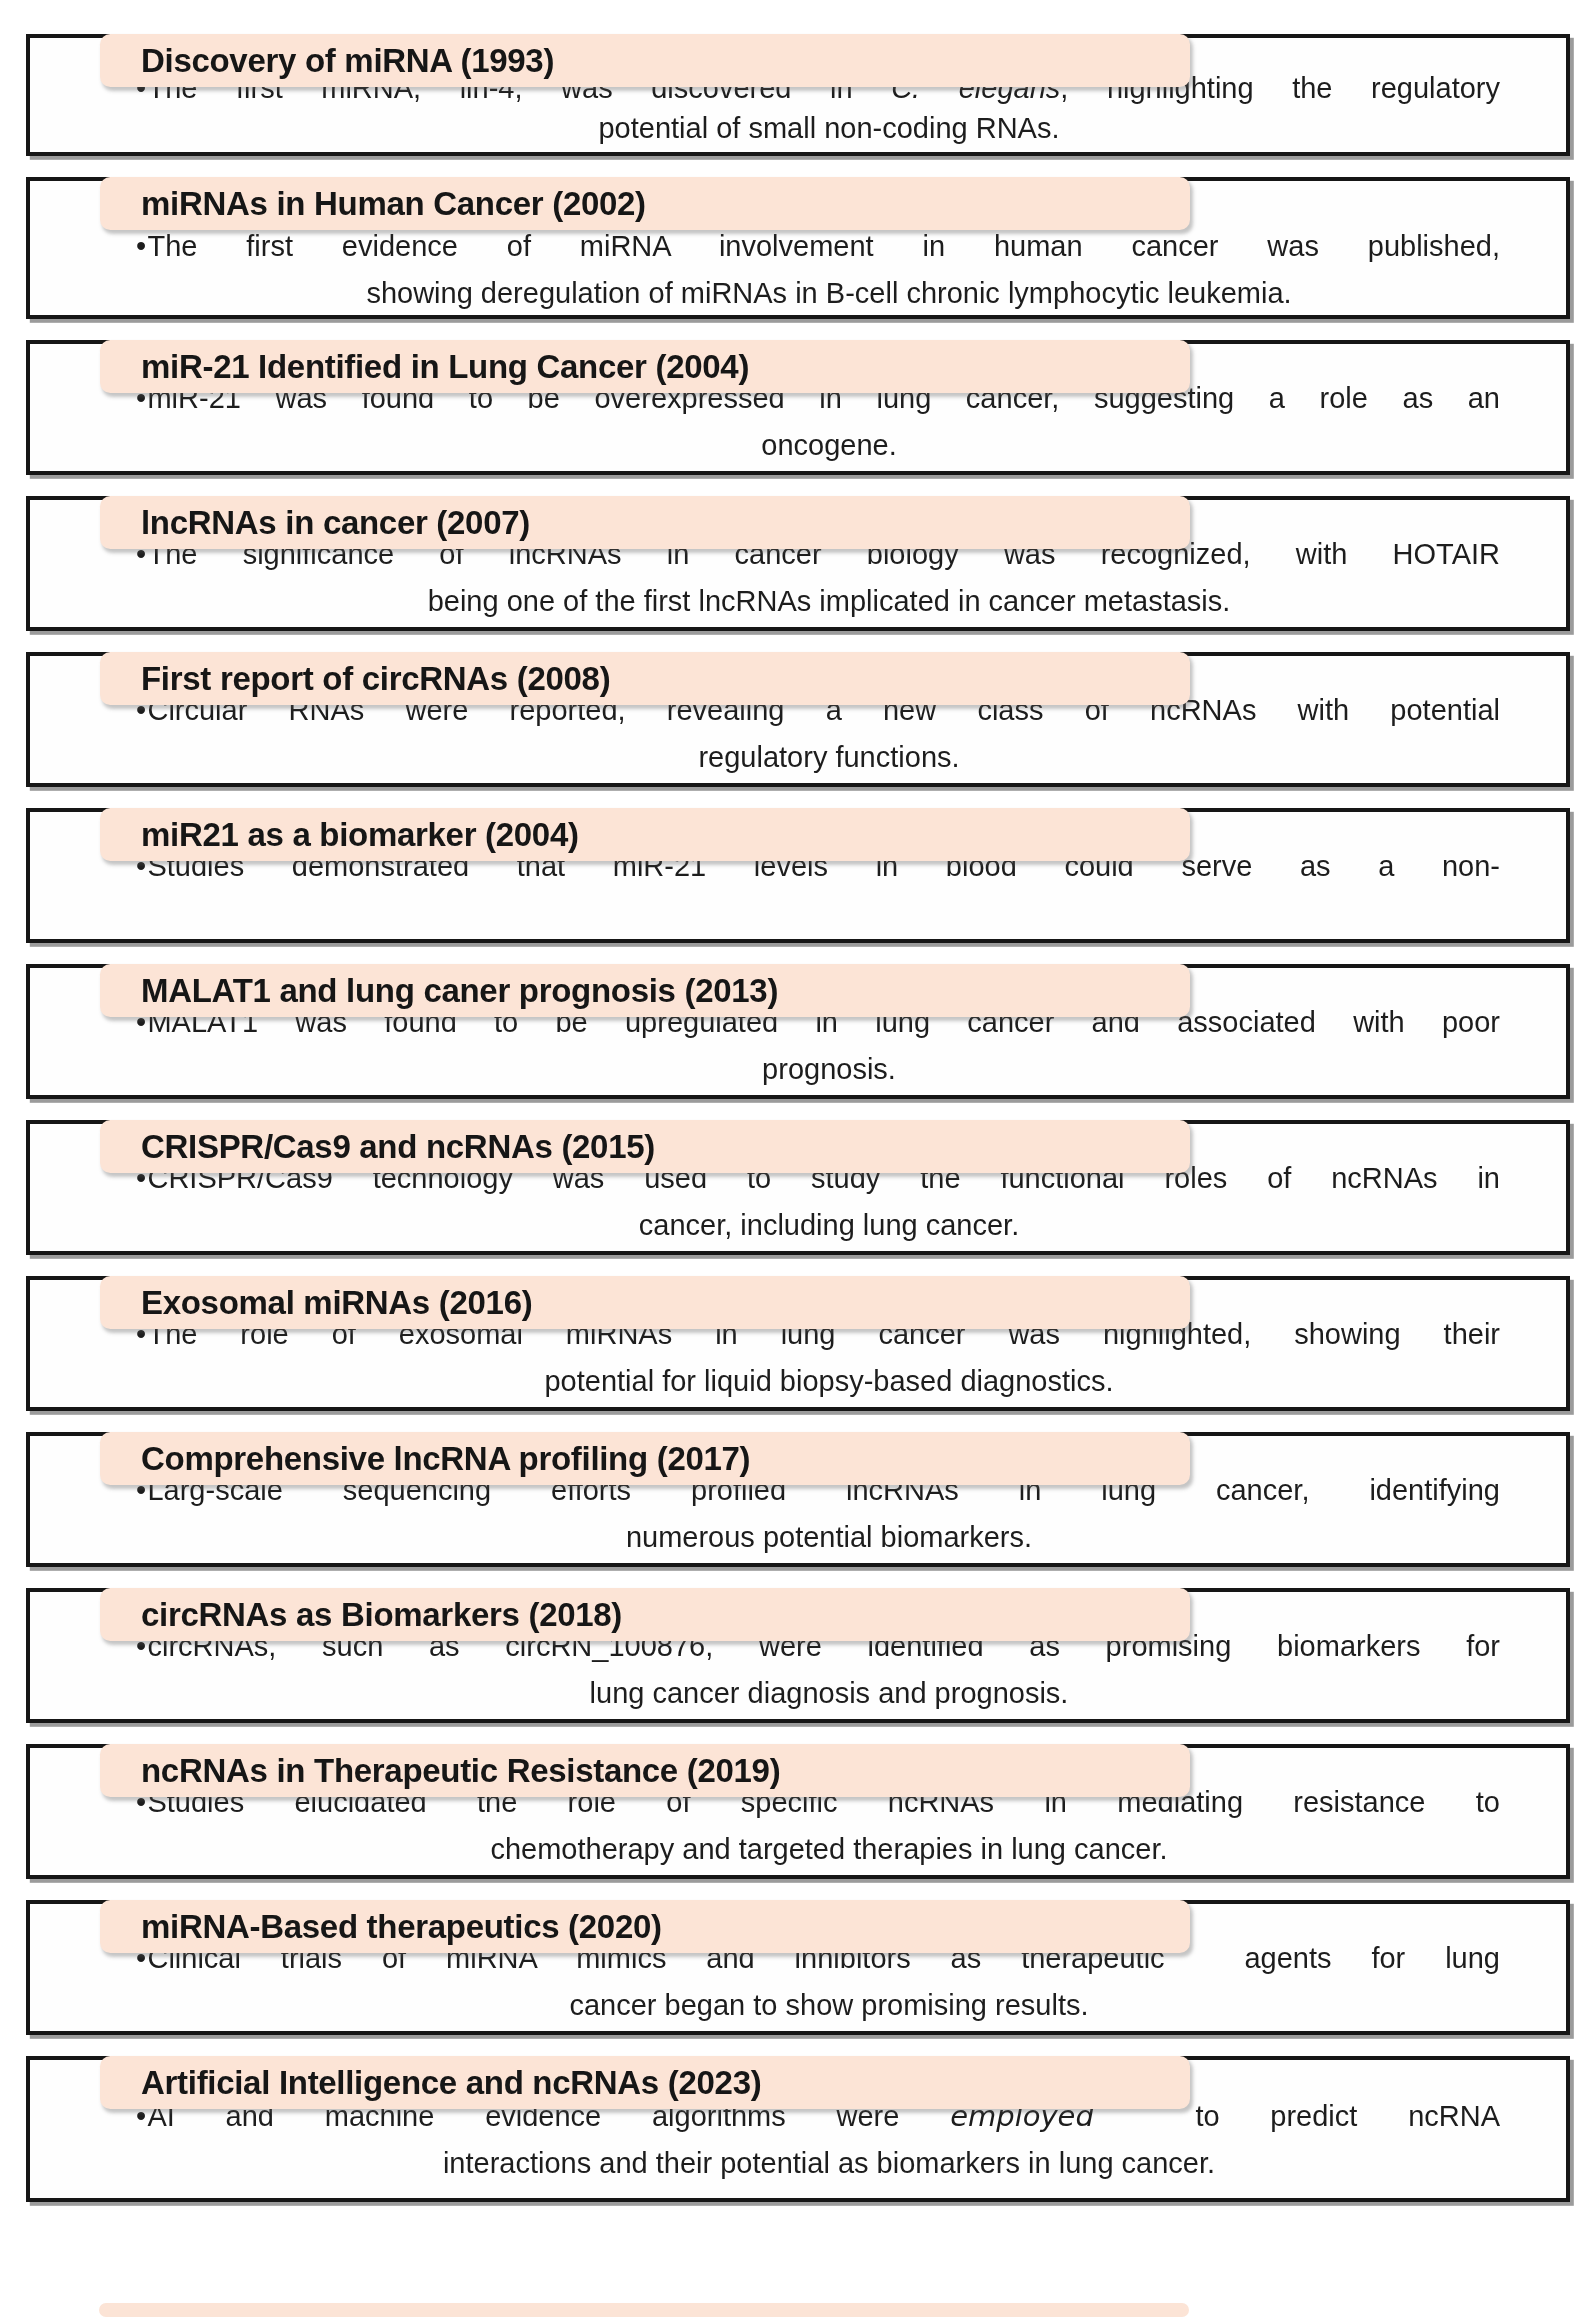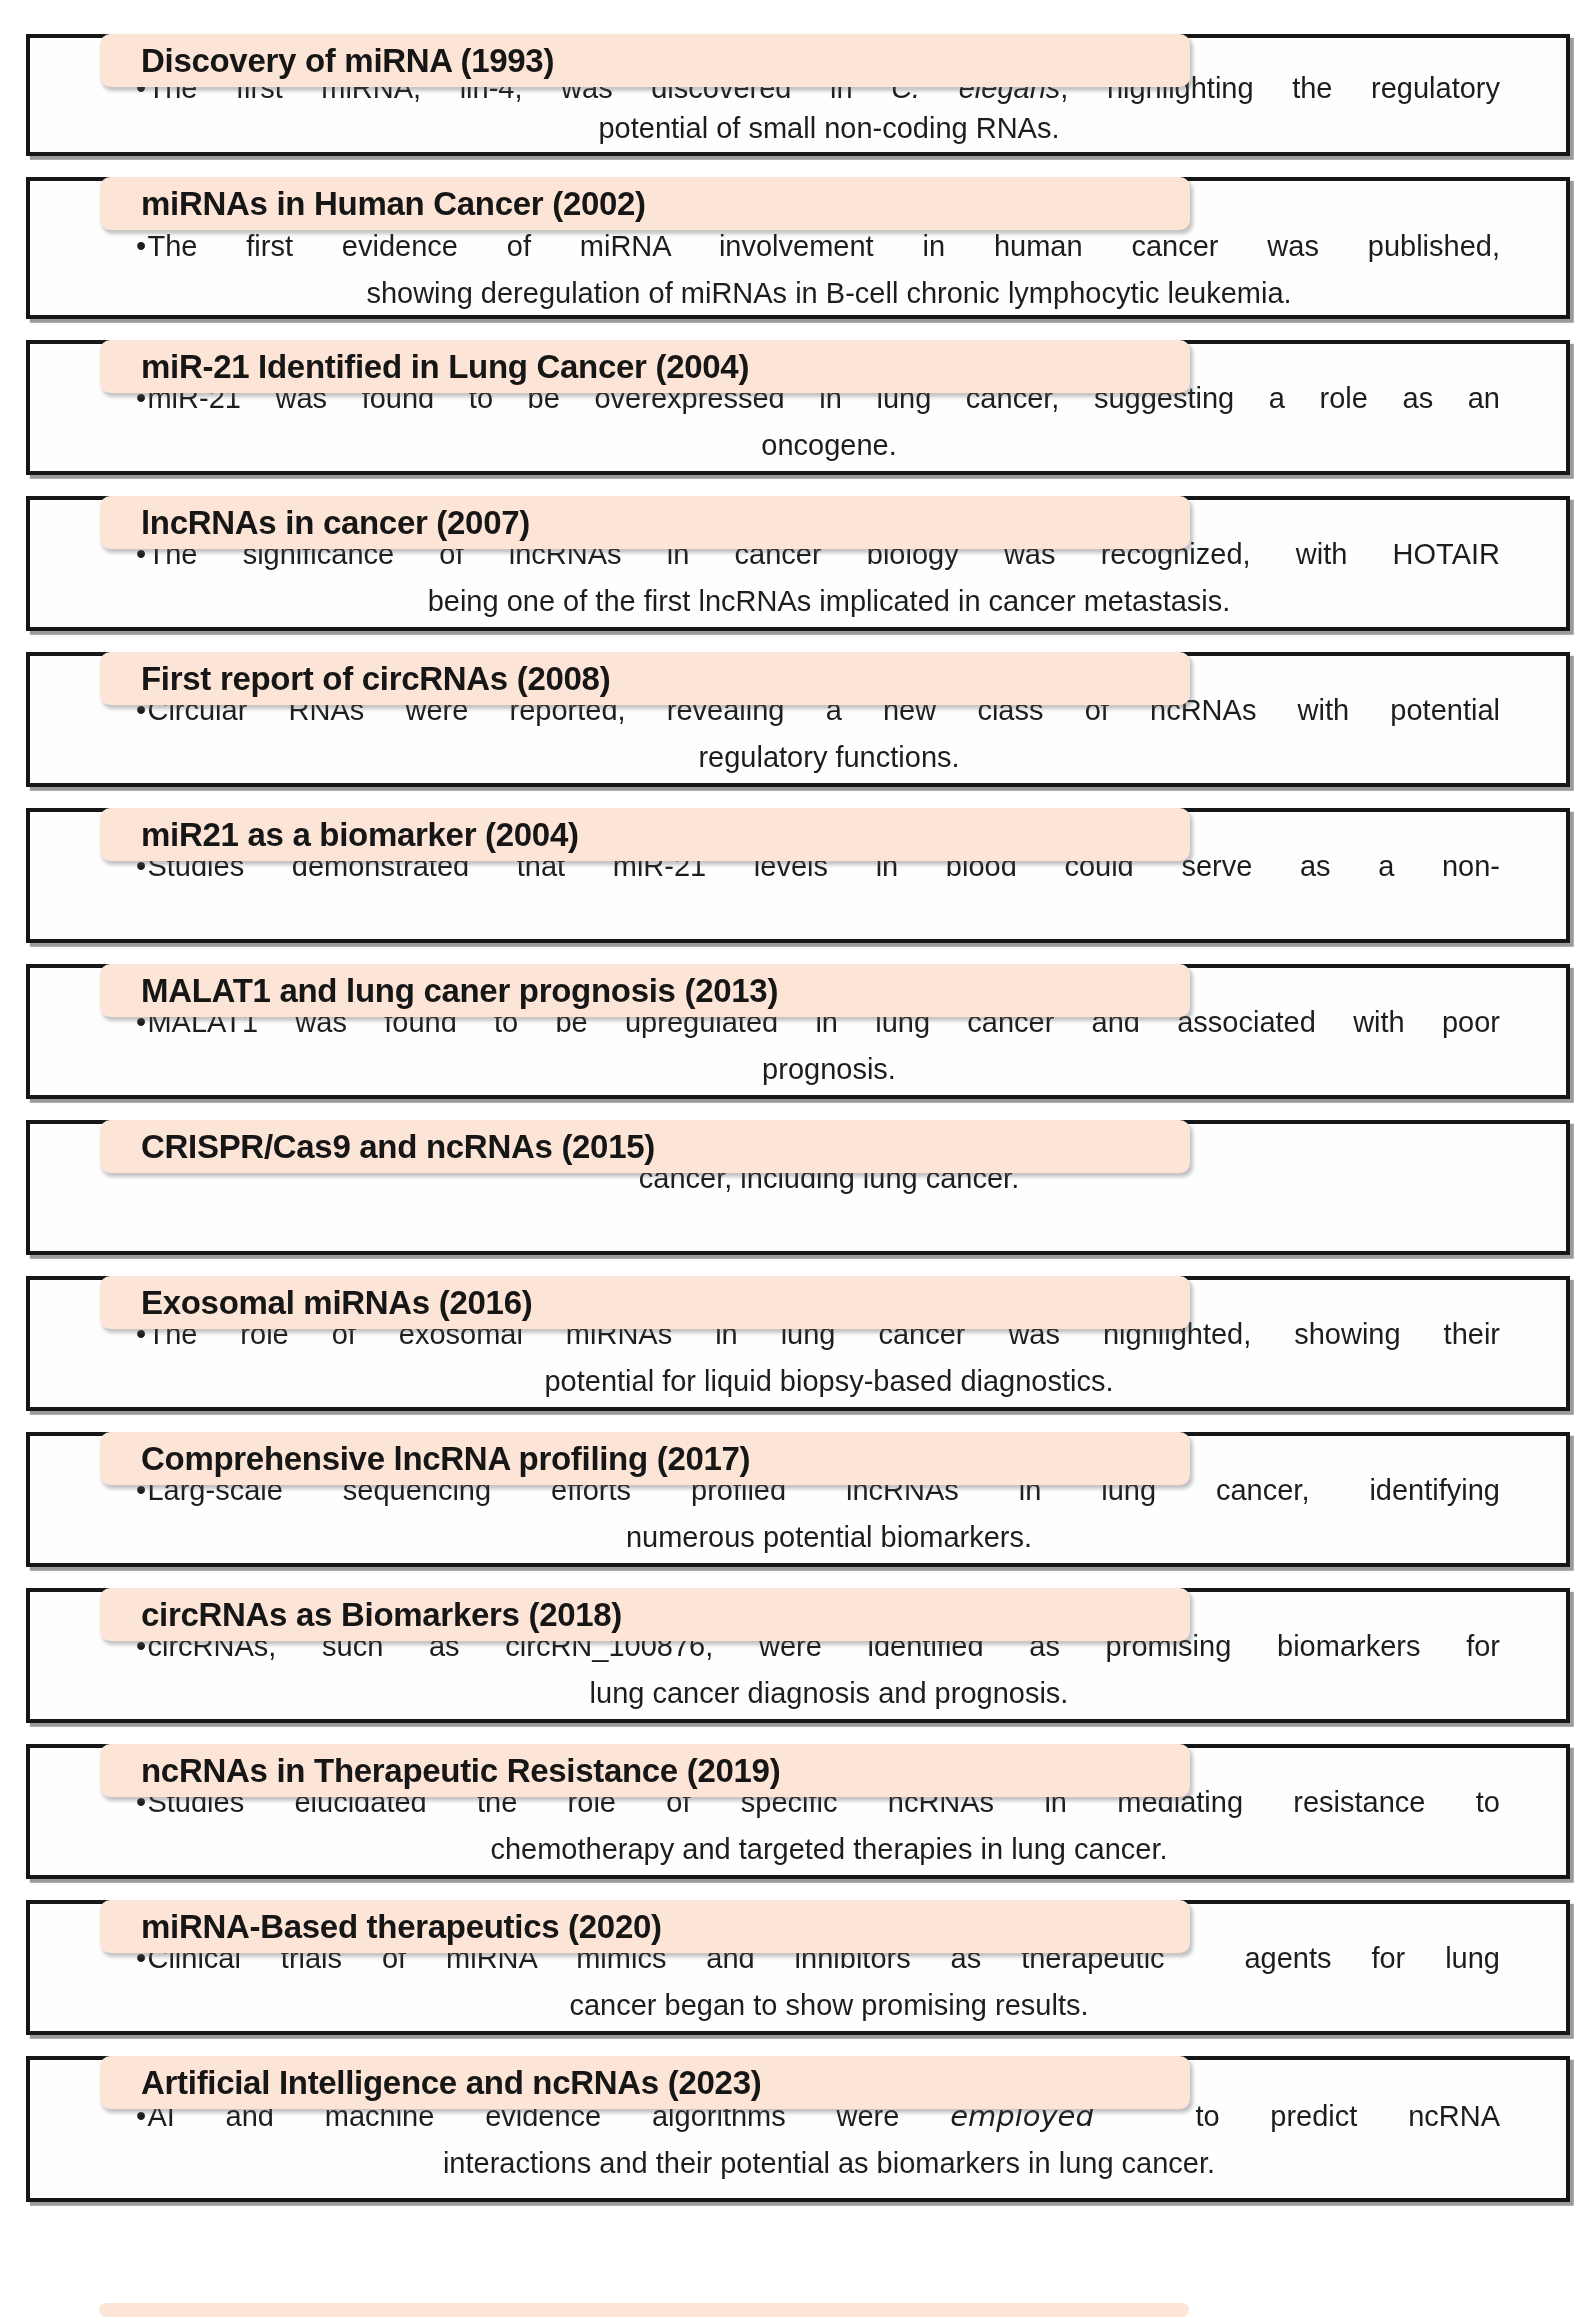--- a/index.html
+++ b/index.html
@@ -173,20 +173,21 @@
       </div>
     </div>
   </div>
 
   <div class="item">
     <div class="banner">
       <span>CRISPR/Cas9 and ncRNAs (2015)</span>
     </div>
     <div class="frame">
       <div class="body">
+        <div class="line1"><span>CRISPR/Cas9 technology was used to study the functional roles of ncRNAs in</span></div>
         <div class="line2"><span>cancer, including lung cancer.</span></div>
       </div>
     </div>
   </div>
 
   <div class="item">
     <div class="banner">
       <span>Exosomal miRNAs (2016)</span>
     </div>
     <div class="frame">

